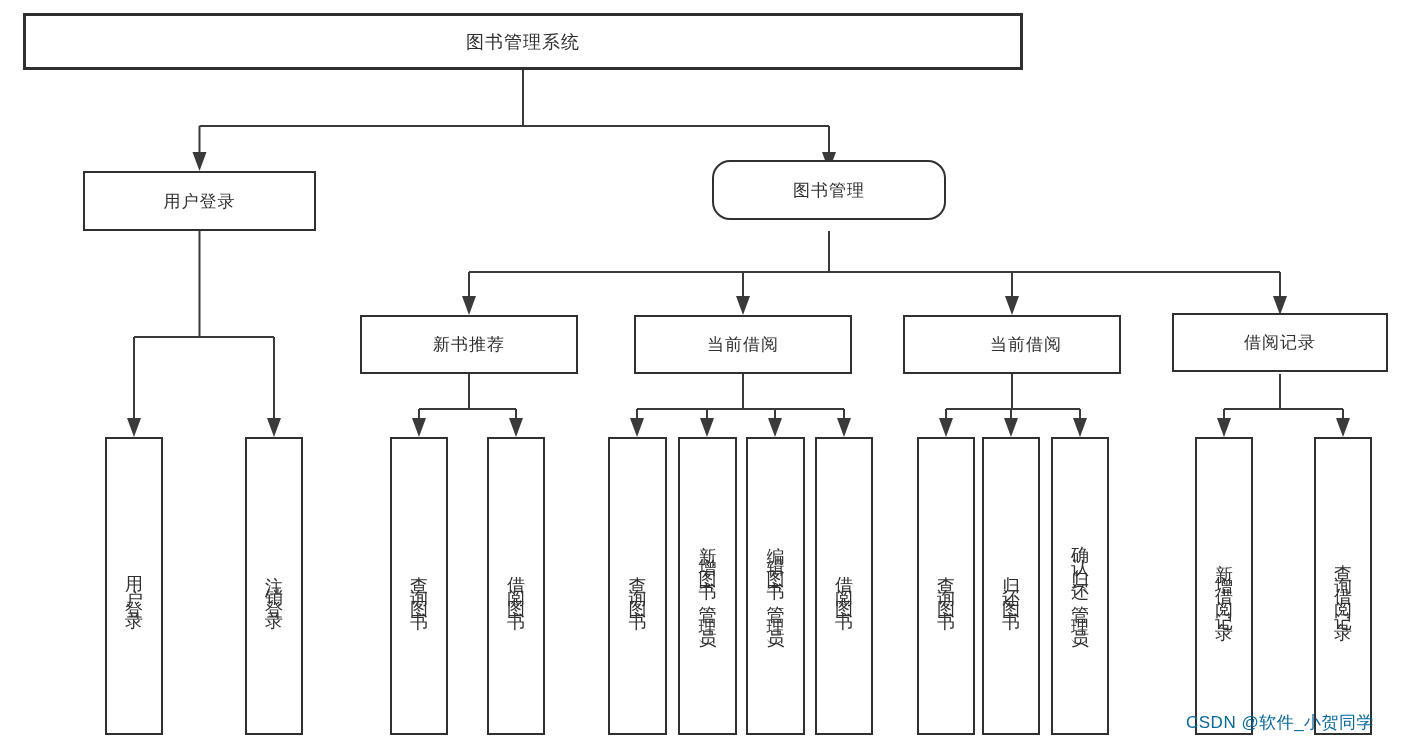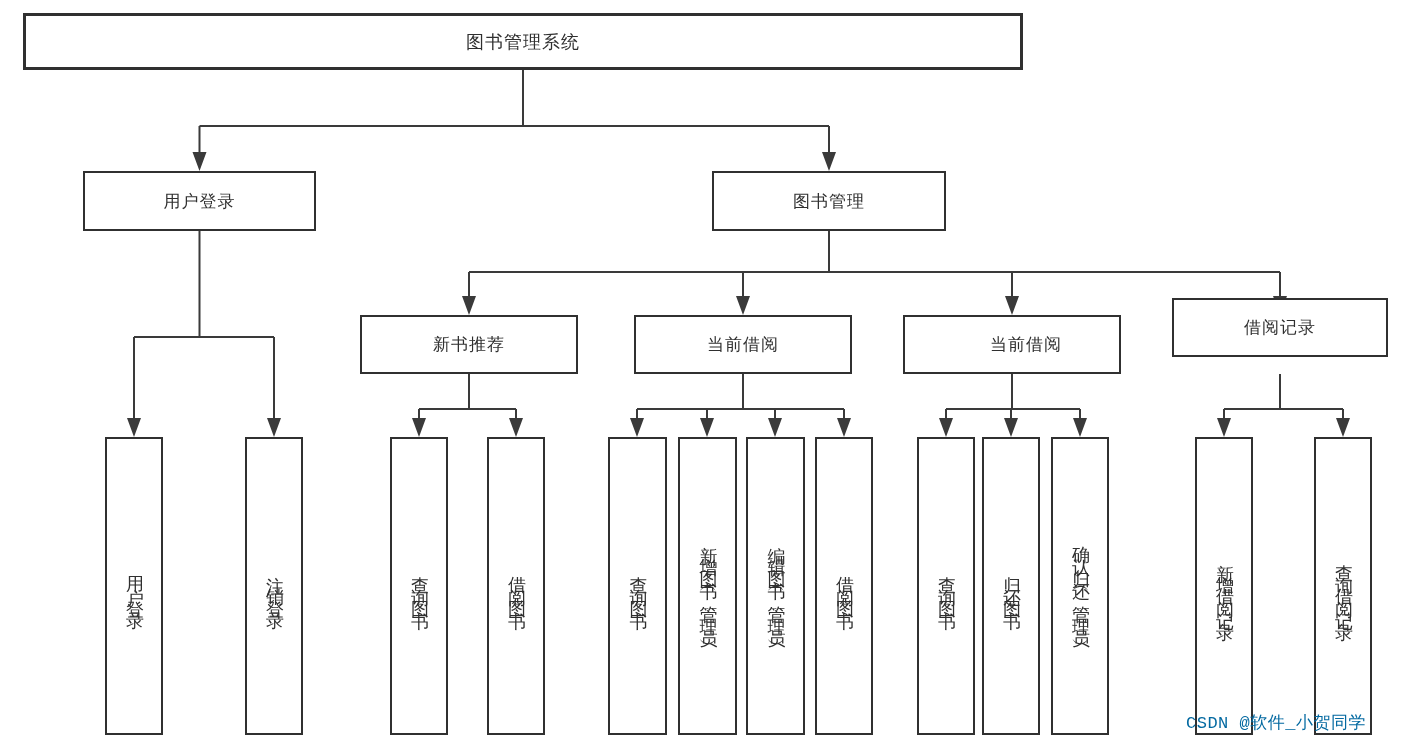--- a/index.html
+++ b/index.html
@@ -1,18 +1,18 @@
 <!DOCTYPE html>
 <html><head>
 <meta charset="utf-8">
 <style>
   html,body{margin:0;padding:0;background:#fff;}
   .canvas{
     position:relative;width:1405px;height:747px;background:#fff;
-    font-family:Liberation Mono, monospace;color:#2f2f2f;overflow:hidden;text-align:center;
+    font-family:Liberation Sans, sans-serif;color:#2f2f2f;overflow:hidden;text-align:center;
   }
   svg.connectors{position:absolute;left:0;top:0;width:1405px;height:747px;}
   .node{
     position:absolute;background:#fff;border:2px solid #303030;box-sizing:border-box;
     display:flex;align-items:center;justify-content:center;z-index:2;
   }
   .node.root{border-width:3px;font-size:18px;letter-spacing:1px;}
   .node.h2{font-size:17px;letter-spacing:1px;}
   .node.h3{font-size:17px;letter-spacing:1px;}
   .node.leaf span{
@@ -62,34 +62,34 @@
       M1217 418 L1231 418 L1224 437 Z  M1336 418 L1350 418 L1343 437 Z"></path>
   </svg>
 
   <div class="node root" style="left:23px;top:13px;width:1000px;height:57px;">
     <span>图书管理系统</span>
   </div>
 
   <div class="node h2" style="left:83px;top:171px;width:233px;height:60px;">
     <span>用户登录</span>
   </div>
-  <div class="node h2" style="left:712px;top:171px;width:234px;height:60px;">
+  <div class="node h2" style="left:712px;top:160px;width:234px;height:60px;border-radius:18px;">
     <span>图书管理</span>
   </div>
 
   <div class="node h3" style="left:360px;top:315px;width:218px;height:59px;">
     <span>新书推荐</span>
   </div>
   <div class="node h3" style="left:634px;top:315px;width:218px;height:59px;">
     <span>当前借阅</span>
   </div>
   <div class="node h3" style="left:903px;top:315px;width:218px;height:59px;padding-left:28px;">
     <span>当前借阅</span>
   </div>
-  <div class="node h3" style="left:1172px;top:298px;width:216px;height:59px;">
+  <div class="node h3" style="left:1172px;top:313px;width:216px;height:59px;">
     <span>借阅记录</span>
   </div>
 
   <div class="node leaf" style="left:105px;top:437px;width:58px;height:298px;">
     <span>用户登录</span>
   </div>
   <div class="node leaf" style="left:245px;top:437px;width:58px;height:298px;">
     <span>注销登录</span>
   </div>
 

